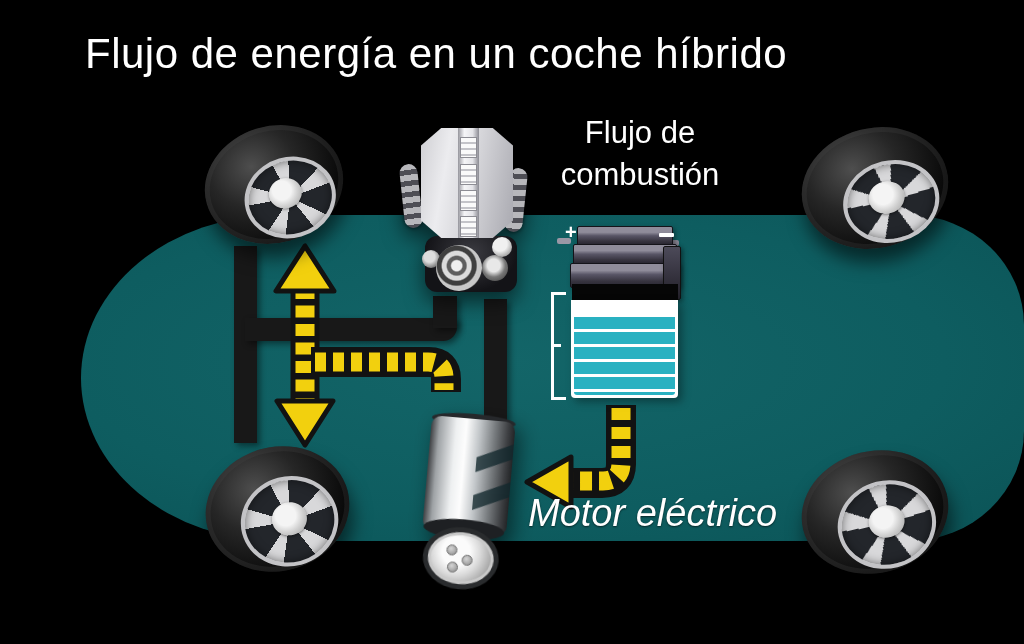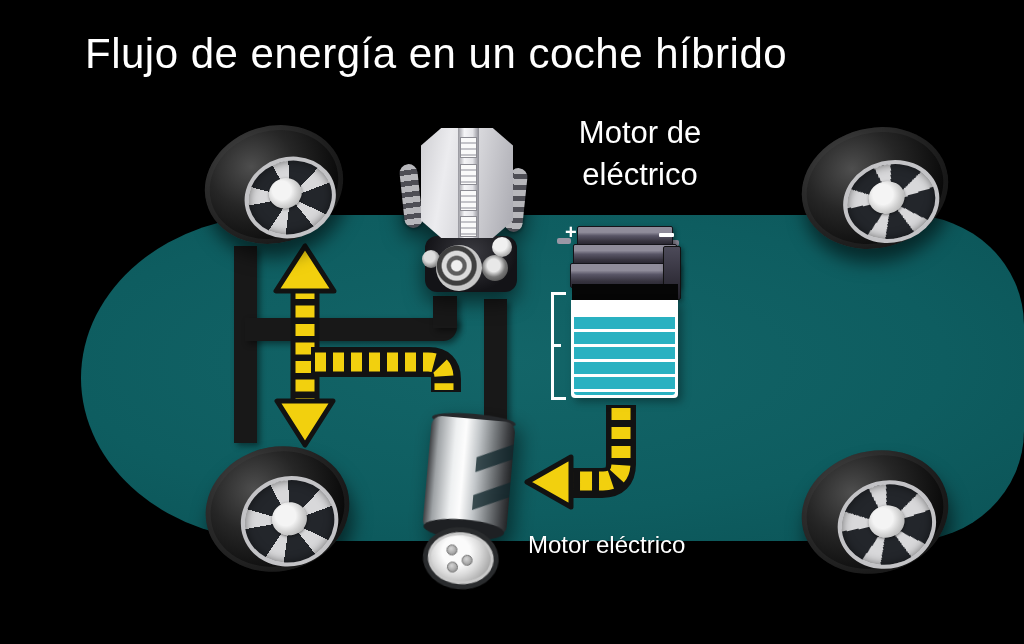--- a/index.html
+++ b/index.html
@@ -5,21 +5,21 @@
   html,body{margin:0;padding:0;background:#000;}
   .stage{position:relative;width:1024px;height:644px;background:#000;overflow:hidden;
          font-family:"Liberation Sans","DejaVu Sans",sans-serif;color:#fff;margin-left:39px;}
   .abs{position:absolute;}
 
   
   .title{left:46px;top:30px;font-size:42px;font-weight:400;letter-spacing:.5px;white-space:nowrap;z-index:6;}
   .lbl{z-index:6;font-size:31px;font-weight:400;text-shadow:0 1px 2px rgba(0,0,0,.6);}
   .lbl-engine{left:495px;top:112px;width:212px;text-align:center;line-height:1.34;}
   .lbl-battery{left:660px;top:322px;}
-  .lbl-motor{left:489px;top:531px;font-size:24px;}
+  .lbl-motor{left:489px;top:492px;font-size:38px;font-style:italic;}
 
   
   .car-body{left:42px;top:215px;width:943px;height:326px;z-index:1;
     background:radial-gradient(ellipse at 45% 45%, #136568 0%, #0e5d60 60%, #0b5356 100%);
     border-radius:205px 120px 120px 205px / 170px 115px 115px 170px;}
 
   
   .bar{background:#181818;z-index:2;box-shadow:3px 3px 6px rgba(0,0,0,.45);}
   .bar-axle{left:195px;top:246px;width:23px;height:197px;}
   .bar-h{left:206px;top:318px;width:212px;height:23px;border-radius:0 0 14px 0;}
@@ -215,16 +215,16 @@
       <div class="mstripe mstripe2"></div>
     </div>
     <div class="abs mring"></div>
     <div class="abs mcap">
       <div class="bolt bolt1"></div>
       <div class="bolt bolt2"></div>
       <div class="bolt bolt3"></div>
     </div>
   </div>
 
-  <div class="abs lbl lbl-engine">Motor de eléctrico</div>
+  <div class="abs lbl lbl-engine">Flujo de combustión</div>
   <div class="abs lbl lbl-motor">Motor eléctrico</div>
 
 </div>
 
 </body></html>

